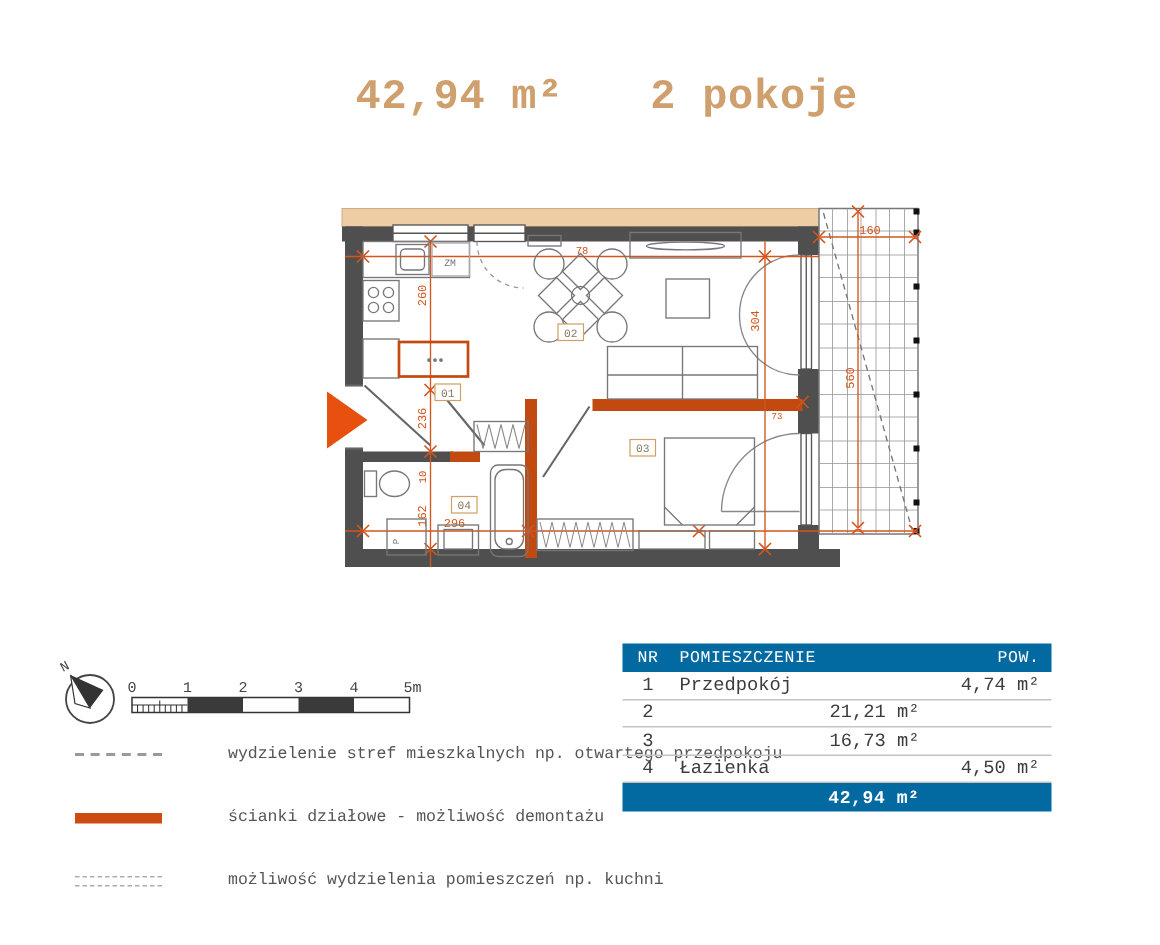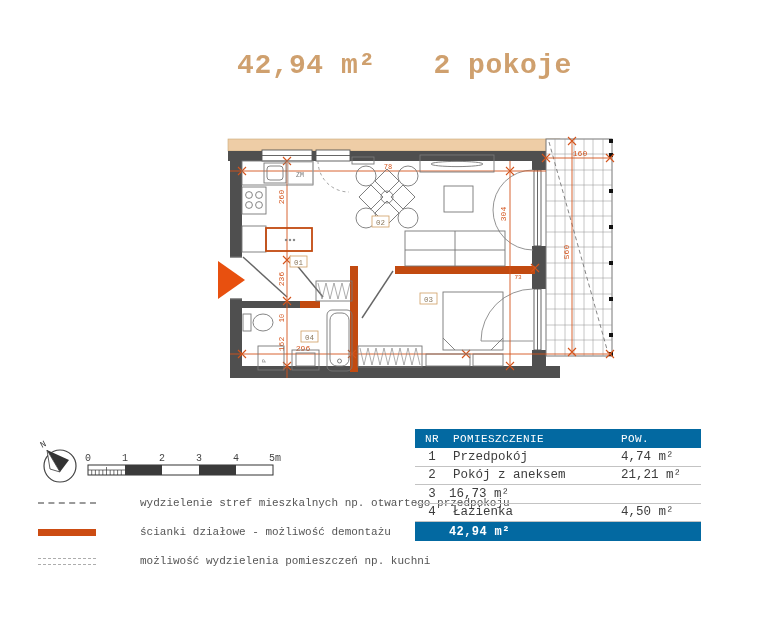--- a/index.html
+++ b/index.html
@@ -5,36 +5,36 @@
   html,body{margin:0;padding:0;background:#fff;}
   .canvas{position:relative;width:720px;height:630px;background:#fff;overflow:hidden;
           font-family:Liberation Mono, monospace;}
   
   .title{position:absolute;top:50px;left:0;width:773px;display:flex;justify-content:center;
          gap:58px;color:#cfa06e;font-size:28px;font-weight:bold;letter-spacing:.5px;
          transform:translateX(18px);}
   
   .plan-svg{position:absolute;left:0;top:0;}
   
-  .legend{position:absolute;left:38px;top:497px;display:flex;flex-direction:column;gap:17px;}
+  .legend{position:absolute;left:50px;top:497px;display:flex;flex-direction:column;gap:30px;}
   .legend-row{display:flex;align-items:center;}
   .legend-swatch{width:58px;margin-right:44px;flex:0 0 58px;}
   .sw-dash{border-top:2px dashed #9a9a9a;height:0;}
   .sw-dash2{height:5px;border-top:1.5px dashed #adadad;border-bottom:1.5px dashed #adadad;}
   .sw-solid{height:7px;background:#cc4c12;}
   .legend-label{font-size:11px;color:#555;white-space:nowrap;}
   
   .areas-table{position:absolute;left:415px;top:429px;width:286px;font-size:12.5px;color:#3c3c3c;}
   .t-row{display:grid;grid-template-columns:34px 1fr 80px;align-items:center;}
   .t-head,.t-foot{background:#0369a1;color:#fff;height:19px;font-size:11px;letter-spacing:.4px;}
   .t-foot{font-weight:bold;font-size:12px;}
   .t-body-row{height:17.5px;border-bottom:1px solid #c3c3c3;}
   .c-nr{text-align:center;}
   .c-room{padding-left:4px;}
-  .c-area{text-align:left;padding-right:8px;}
+  .c-area{text-align:right;padding-right:8px;}
   .t-head .c-room{padding-left:4px;}
 </style>
 </head>
 <body>
 
 <div class="canvas">
 
   <div class="title">
     <span>42,94 m²</span>
     <span>2 pokoje</span>
@@ -297,21 +297,20 @@
       <div class="c-room">POMIESZCZENIE</div>
       <div class="c-area">POW.</div>
     </div>
     <div class="t-row t-body-row">
       <div class="c-nr">1</div>
       <div class="c-room">Przedpokój</div>
       <div class="c-area">4,74 m²</div>
     </div>
     <div class="t-row t-body-row">
       <div class="c-nr">2</div>
-      <div class="c-room">Pokój z aneksem</div>
       <div class="c-area">21,21 m²</div>
     </div>
     <div class="t-row t-body-row">
       <div class="c-nr">3</div>
       <div class="c-area">16,73 m²</div>
     </div>
     <div class="t-row t-body-row">
       <div class="c-nr">4</div>
       <div class="c-room">Łazienka</div>
       <div class="c-area">4,50 m²</div>

